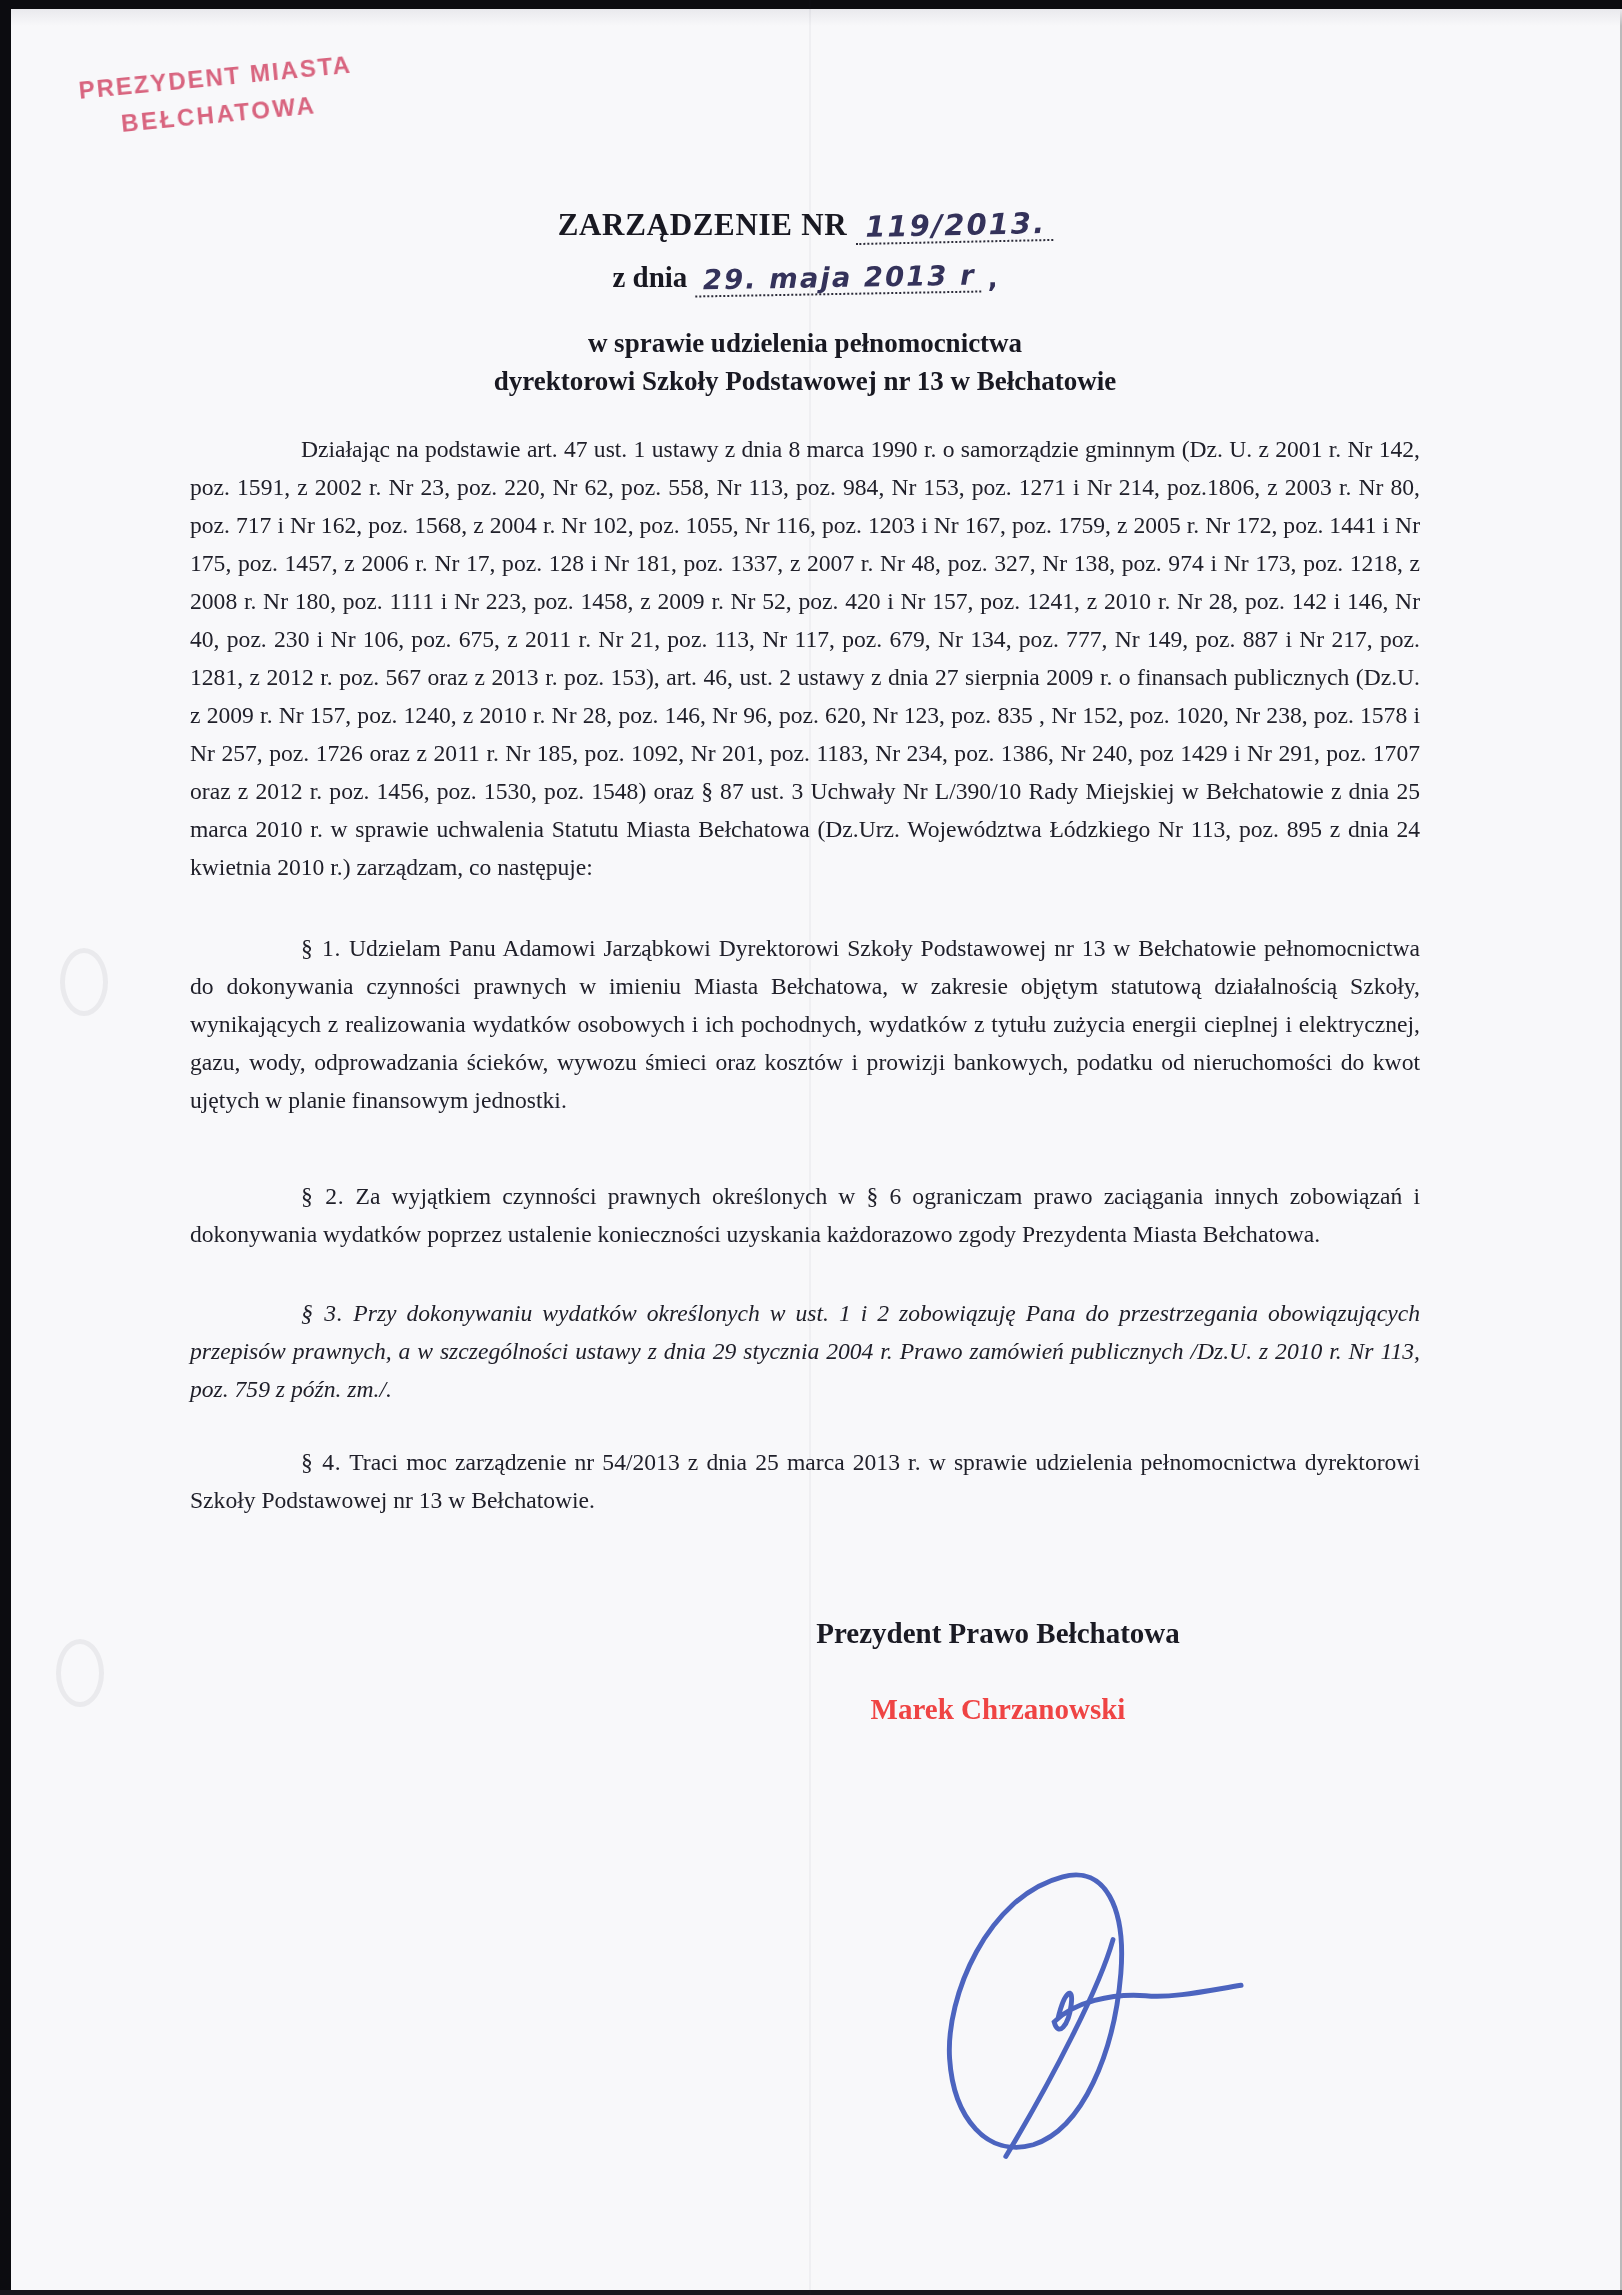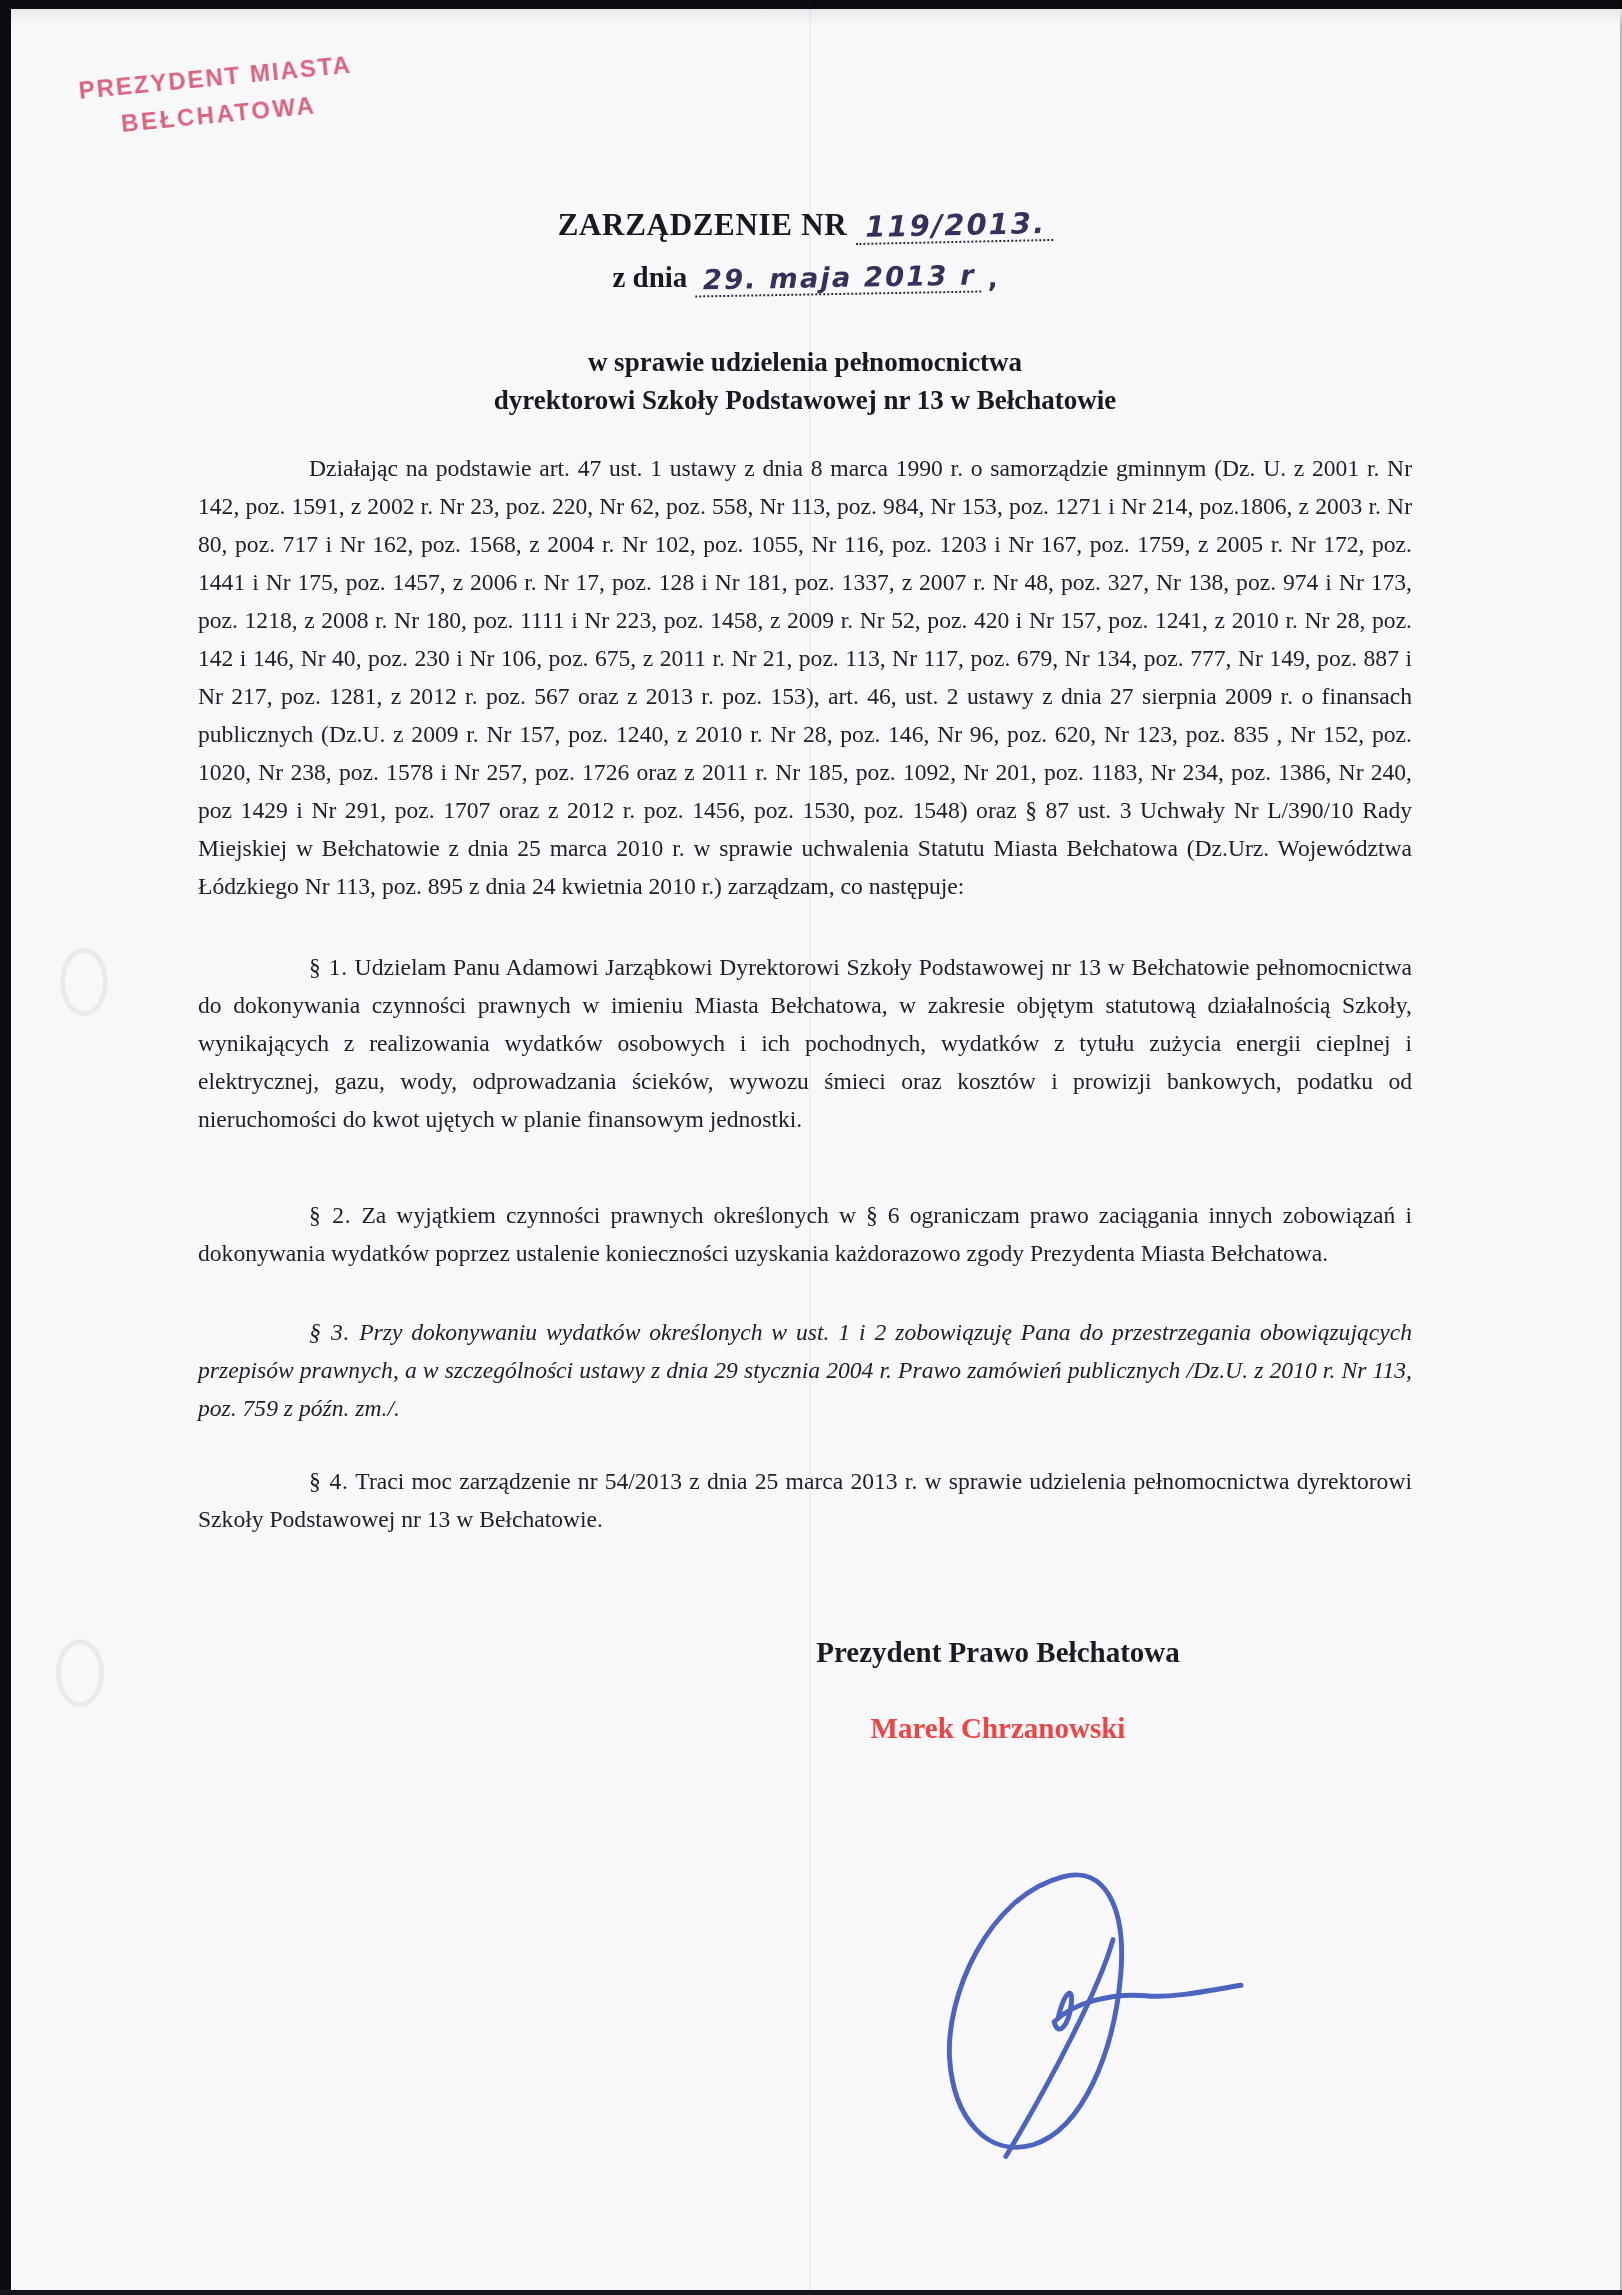--- a/index.html
+++ b/index.html
@@ -57,24 +57,24 @@
   .hand-date{
     font-size:27.5px;
     border-bottom:2.6px dotted #2b2b38;
     padding:0 5.2px 1.3px 7.9px;
     display:inline-block;
     transform:rotate(-1deg);
     line-height:30px;
   }
   .date-comma{font-family:"DejaVu Sans", sans-serif;font-weight:bold;color:#34325a;font-size:26px;}
 
-  .subject{margin-top:44px;text-align:center;font-weight:bold;font-size:27px;line-height:38px;color:#191922;}
+  .subject{margin-top:25px;text-align:center;font-weight:bold;font-size:27px;line-height:38px;color:#191922;}
 
   .body-text p{
-    margin:8px;
+    margin:0;
     font-size:23.6px;
     line-height:38px;
     text-align:justify;
     text-indent:111px;
     color:#20202a;
   }
   p.intro{margin-top:30px;}
   p.sec1{margin-top:43px;}
   p.sec2{margin-top:58px;}
   p.sec3{margin-top:41px;font-style:italic;}

